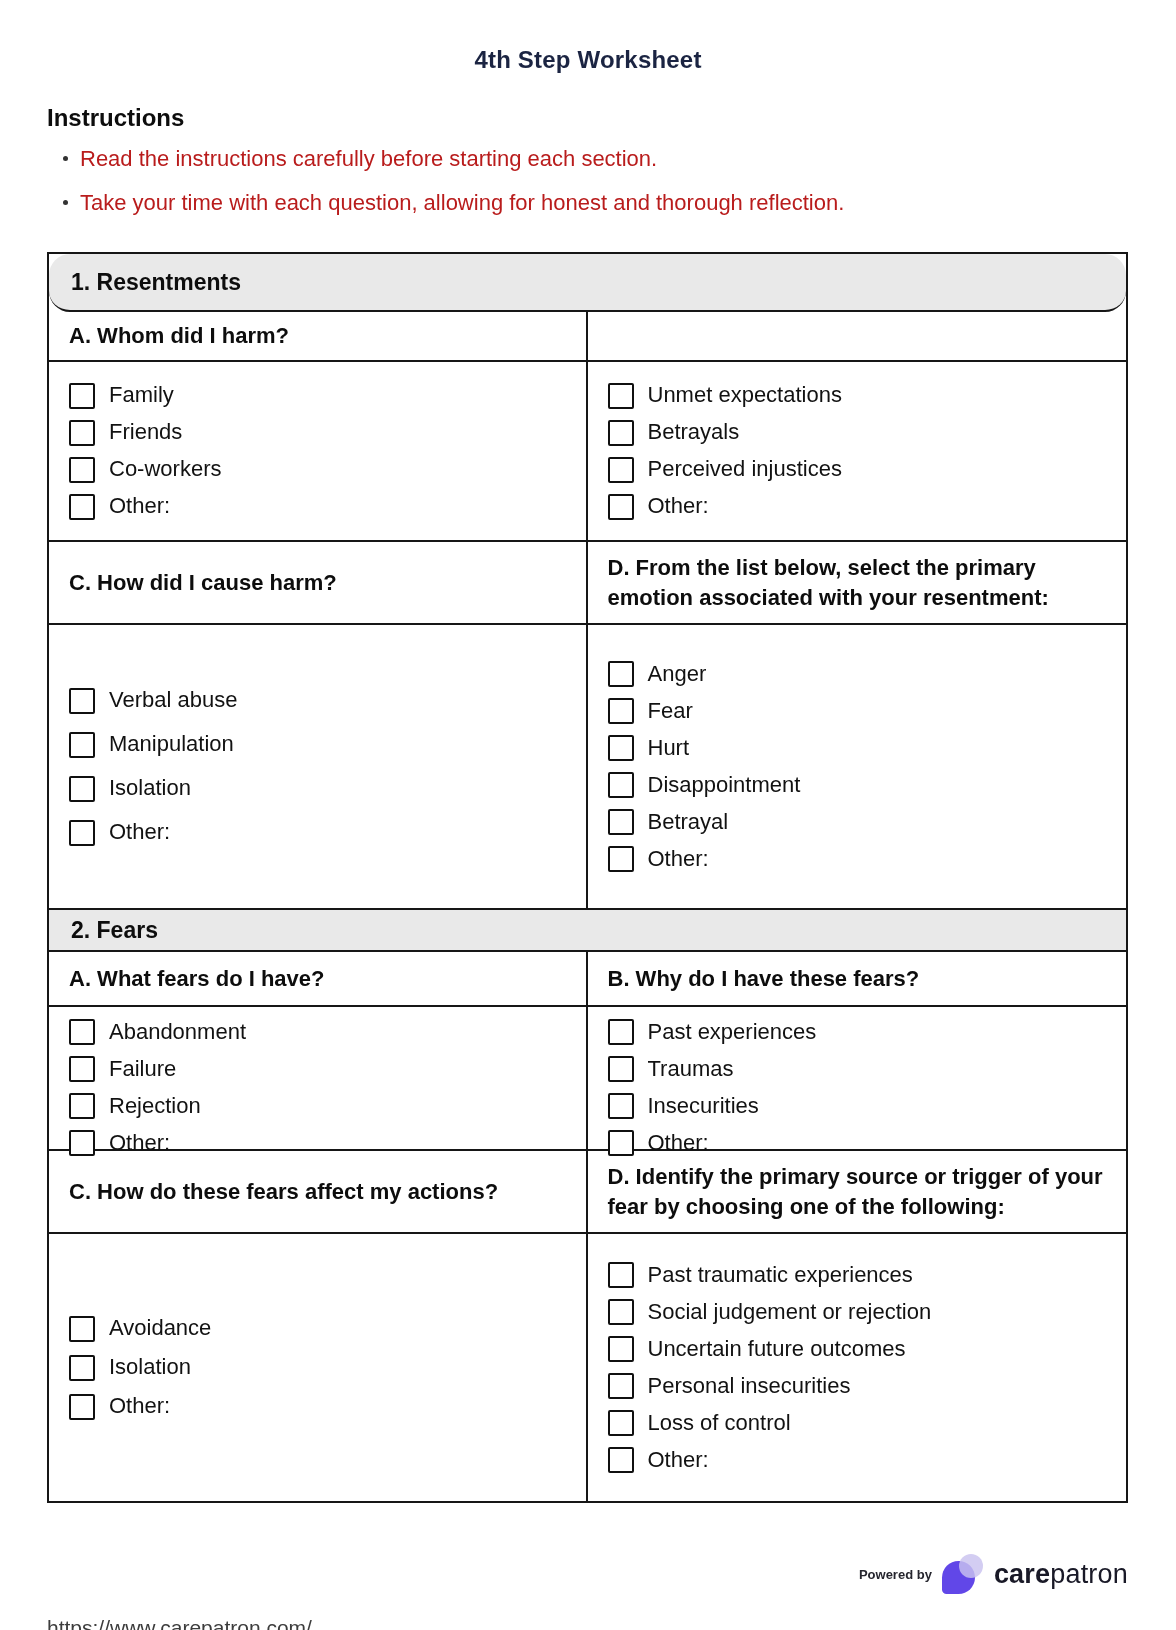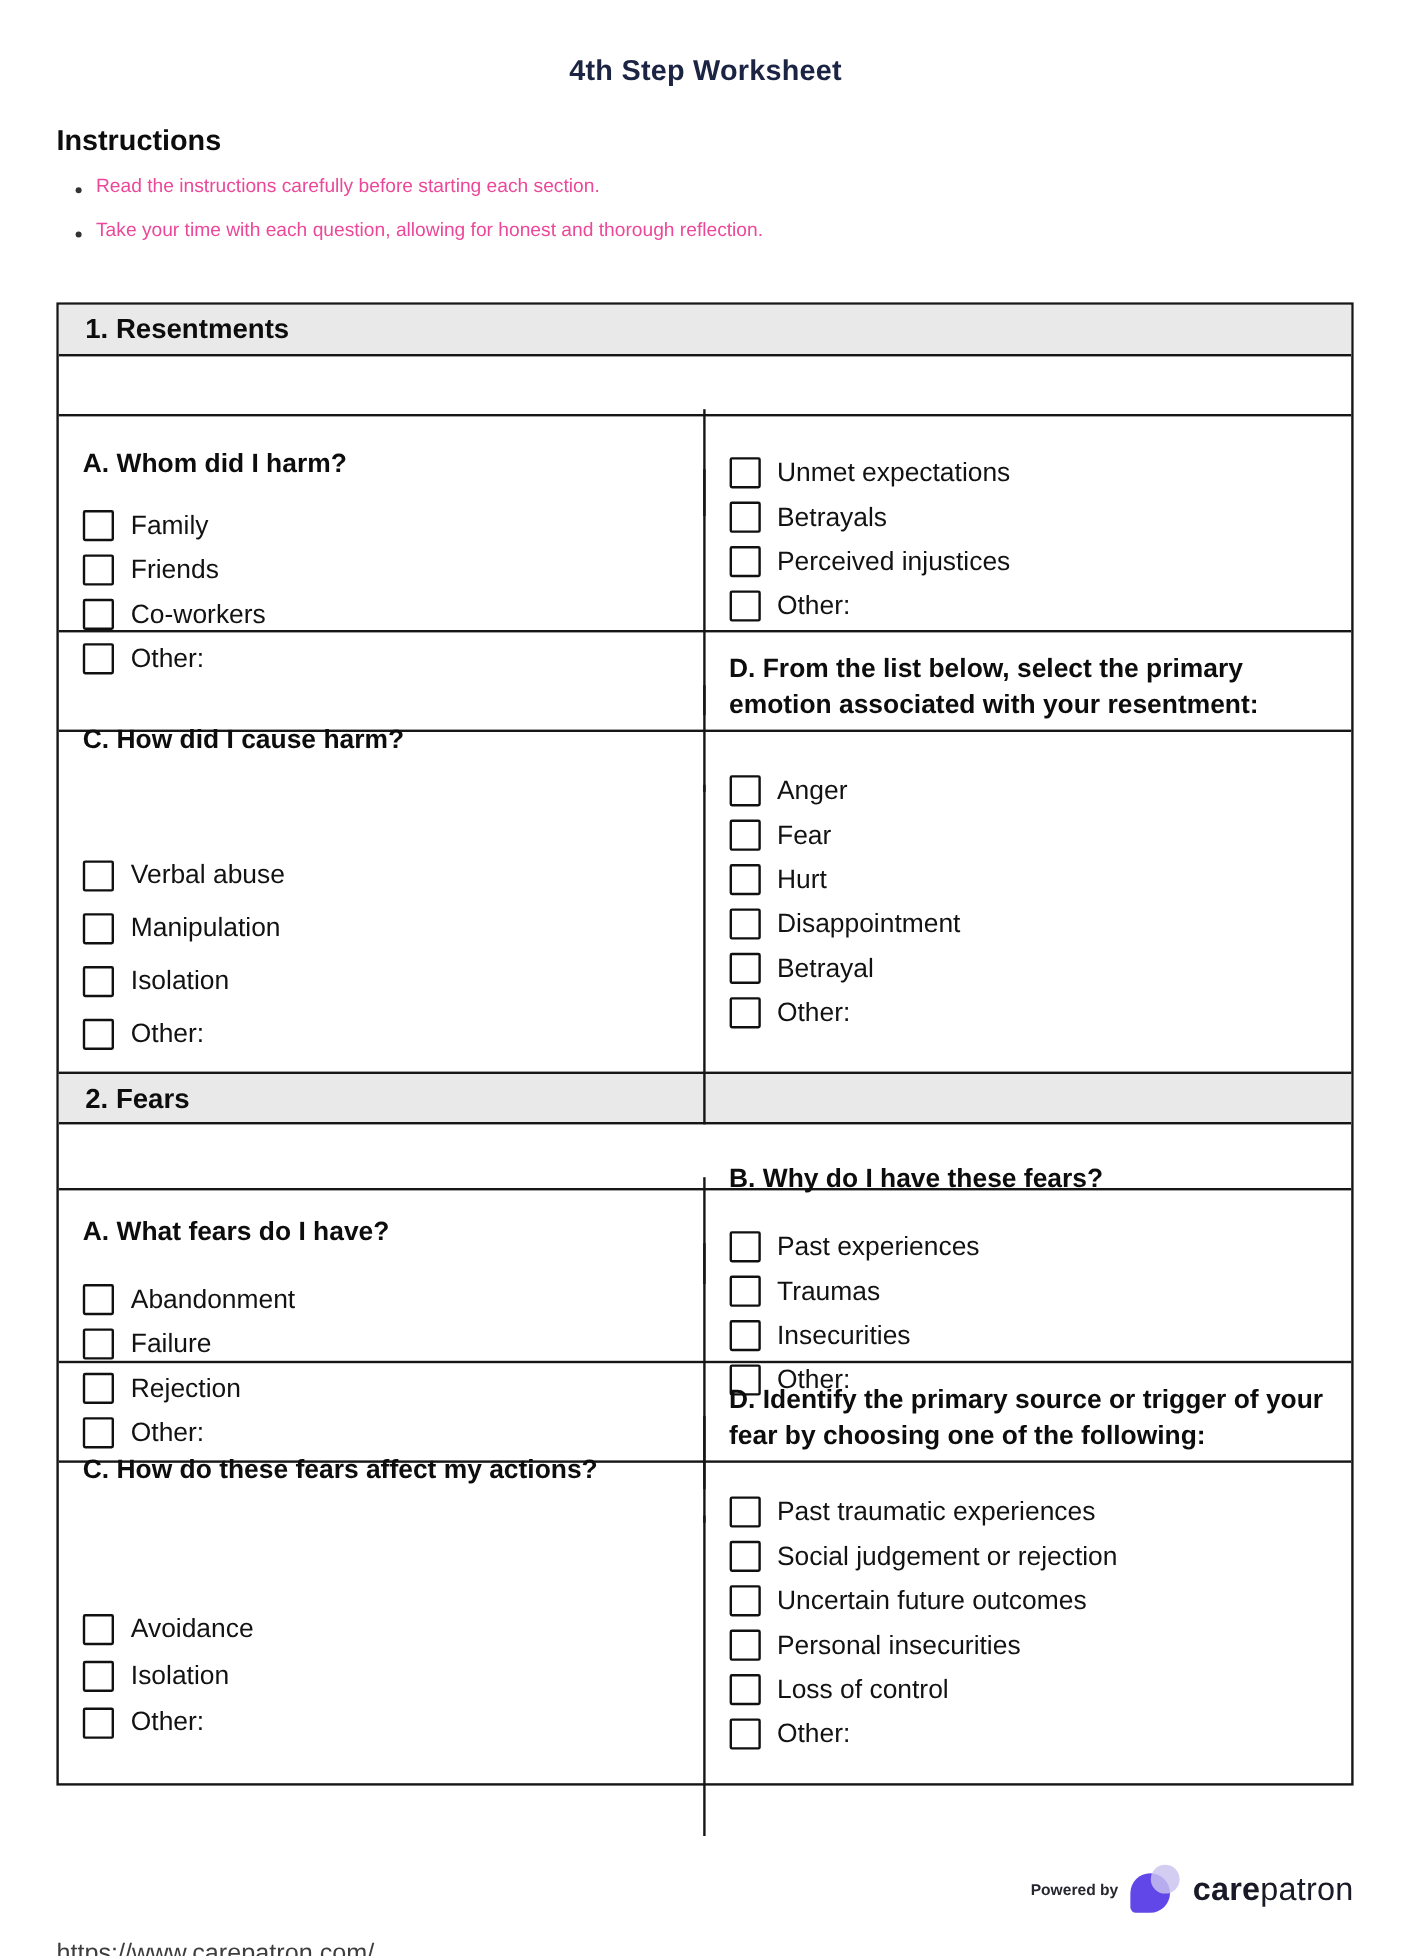--- a/index.html
+++ b/index.html
@@ -24,23 +24,23 @@
   .instructions-heading {
     font-size: 24px;
     font-weight: 700;
     color: #0d0d0d;
   }
   .bullet-list { margin-top: 14px; }
   .bullet-item {
     display: flex;
     align-items: flex-start;
     margin: 0 0 18px 16px;
-    font-size: 16px;
+    font-size: 22px;
     line-height: 1.2;
-    color: #ec4899;
+    color: #b91c1c;
   }
   .bullet-dot {
     width: 5px; height: 5px;
     border-radius: 50%;
     background: #333;
     margin: 10px 12px 0 0;
     flex-shrink: 0;
   }
   
   .tbl {
@@ -59,21 +59,21 @@
     font-size: 23px;
     font-weight: 700;
     color: #0d0d0d;
   }
   .row {
     display: grid;
     grid-template-columns: 1fr 1fr;
     border-bottom: 2px solid #161616;
   }
   .row:last-child { border-bottom: none; }
-  .cell-l { border-right: 2px solid #161616; margin-top: 44px; }
+  .cell-l { border-right: 2px solid #161616; }
   .q-cell {
     display: flex;
     align-items: center;
     padding: 8px 14px 8px 20px;
     font-size: 22px;
     font-weight: 700;
     line-height: 1.32;
     color: #0d0d0d;
   }
   .opts-cell {
@@ -96,21 +96,21 @@
     background: #fff;
     flex-shrink: 0;
     margin-right: 14px;
   }
   .opt-label {
     font-size: 22px;
     color: #121212;
     line-height: 1.1;
   }
   
-  .h-sect1   { height: 43px; }
+  .h-sect1   { height: 58px; border-radius: 21px; }
   .h-qr1     { height: 50px; }
   .h-c1      { height: 180px; }
   .h-qr2     { height: 83px; }
   .h-c2      { height: 285px; }
   .h-sect2   { height: 42px; }
   .h-qr3     { height: 55px; }
   .h-c3      { height: 144px; }
   .h-qr4     { height: 83px; }
   .h-c4      { height: 267px; }
   .row > div.hfix { height: 100%; }

